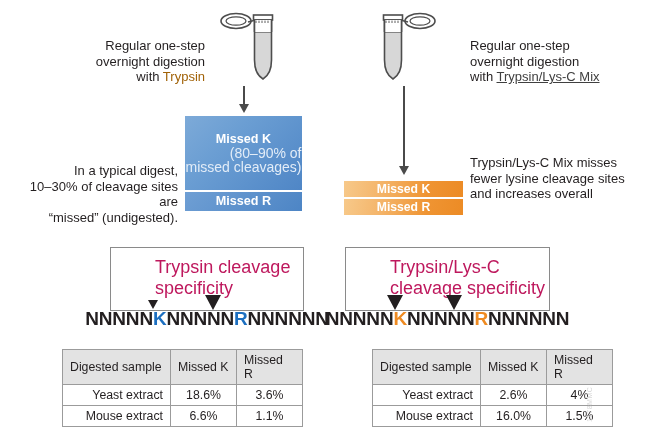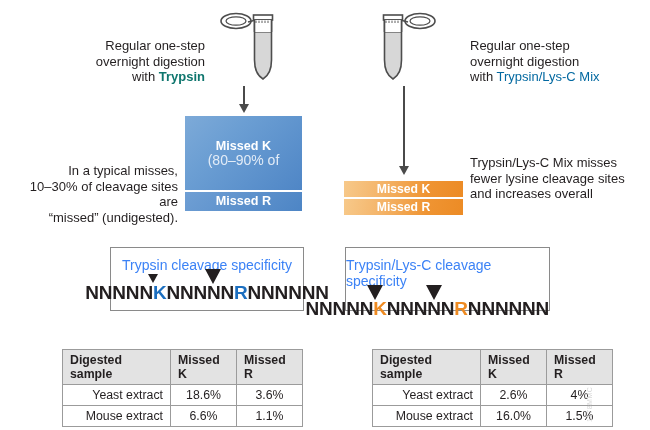--- a/index.html
+++ b/index.html
@@ -19,22 +19,22 @@
   .abs { position: absolute; }
 
   
   .caption {
     font-size: 13px;
     line-height: 15.5px;
     color: #231f20;
   }
   .cap-right { text-align: right; }
   .cap-left  { text-align: left; }
-  .enz-blue   { color: #0f766e; font-weight: bold; }
-  .enz-blue2  { color: #0369a1; }
+  .enz-blue   { color: #a16207; }
+  .enz-blue2  { color: #404040; text-decoration: underline; }
 
   
   .tube-wrap { width: 60px; height: 80px; }
 
   
   .arrow-line { background: #4a4a4a; width: 1.6px; }
   .arrow-head {
     width: 0; height: 0;
     border-left: 5.5px solid transparent;
     border-right: 5.5px solid transparent;
@@ -94,23 +94,24 @@
   
   .spec-box {
     box-sizing: border-box;
     border: 1px solid #8a8a8a;
     background: #ffffff;
     display: flex;
     flex-direction: column;
     align-items: center;
   }
   .spec-title {
-    font-size: 14px;
-    color: #3b82f6;
+    font-size: 18px;
+    color: #be185d;
     margin-top: 9px;
+    margin-left: 44px;
   }
   .seq {
     margin-top: 9px;
     position: relative;
     font-size: 19px;
     font-weight: bold;
     letter-spacing: -0.2px;
     white-space: nowrap;
     color: #231f20;
   }
@@ -137,21 +138,21 @@
     background: #ffffff;
   }
   table.dt th, table.dt td {
     border: 1px solid #9b9b9b;
     padding: 3px 7px;
     height: 19px;
     box-sizing: border-box;
   }
   table.dt thead th {
     background: #e3e3e3;
-    font-weight: bold;
+    font-weight: normal;
     text-align: left;
   }
   table.dt thead th.num { text-align: left; }
   table.dt td.lbl { text-align: right; }
   table.dt td.num { text-align: center; }
 
   
   .watermark {
     font-size: 7px;
     color: #d8d8d8;
@@ -191,29 +192,30 @@
 </div>
 
 <div class="abs arrow-line" style="left:243px; top:86px; height:21px;"></div>
 <div class="abs arrow-head" style="left:238.5px; top:104px;"></div>
 
 <div class="abs blue-box" style="left:184px; top:115px;">
   <div class="blue-k">
     <div class="bx-title">Missed K</div>
     <div class="bx-sub">
       <div>(80–90% of</div>
+      <div>missed cleavages)</div>
     </div>
   </div>
   <div class="blue-r">
     <div class="bx-title">Missed R</div>
   </div>
 </div>
 
 <div class="abs caption cap-right" style="left:18px; top:163px; width:160px;">
-  <div>In a typical misses,</div>
+  <div>In a typical digest,</div>
   <div>10–30% of cleavage sites are</div>
   <div>“missed” (undigested).</div>
 </div>
 
 <div class="abs spec-box" style="left:110px; top:247px; width:194px; height:64px;">
   <div class="spec-title">Trypsin cleavage specificity</div>
   <div class="seq">
     <span>NNNNN</span><span class="res-blue">K</span><span>NNNNN</span><span class="res-blue">R</span><span>NNNNNN</span>
     <span class="tri tri-sm" style="left:63px; top:-8px;"></span>
     <span class="tri tri-lg" style="left:120px; top:-13px;"></span>
@@ -279,21 +281,21 @@
     <span>Missed R</span>
   </div>
 </div>
 
 <div class="abs caption cap-left" style="left:470px; top:155px; width:175px;">
   <div>Trypsin/Lys-C Mix misses</div>
   <div>fewer lysine cleavage sites</div>
   <div>and increases overall</div>
 </div>
 
-<div class="abs spec-box" style="left:345px; top:247px; width:205px; height:64px;align-items:flex-end;">
+<div class="abs spec-box" style="left:345px; top:247px; width:205px; height:64px;">
   <div class="spec-title">Trypsin/Lys-C cleavage specificity</div>
   <div class="seq">
     <span>NNNNN</span><span class="res-orange">K</span><span>NNNNN</span><span class="res-orange">R</span><span>NNNNNN</span>
     <span class="tri tri-lg" style="left:61px; top:-13px;"></span>
     <span class="tri tri-lg" style="left:120px; top:-13px;"></span>
   </div>
 </div>
 
 <div class="abs" style="left:372px; top:349px;">
   <table class="dt">

